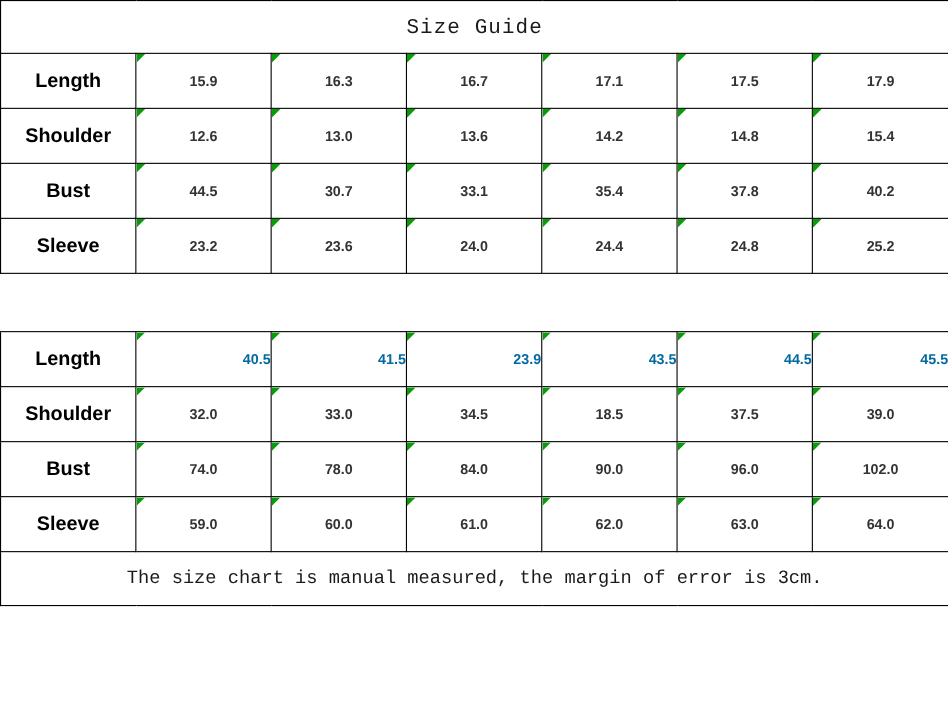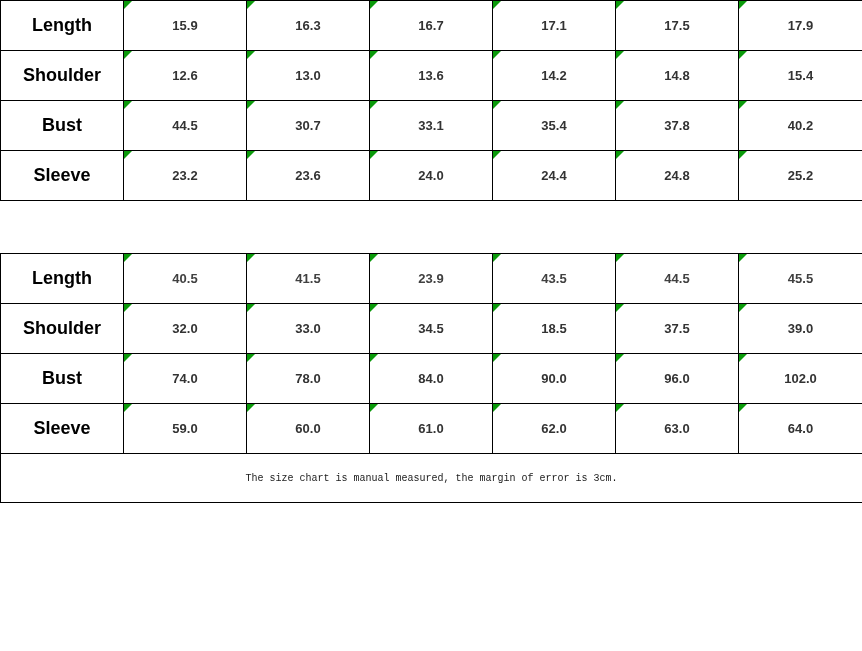--- a/index.html
+++ b/index.html
@@ -8,41 +8,44 @@
   table.size-guide td,table.size-guide th{border:1.5px solid var(--color-border,#000);text-align:center;vertical-align:middle;padding:0;position:relative;overflow:hidden;}
   tr.title-row{height:48px;}
   tr.head-row{height:50px;}
   tr.data-row{height:50px;}
   tr.gap-row{height:53px;}
   tr.footer-row{height:49px;}
   td.title-cell{font-family:"Liberation Mono","DejaVu Sans Mono",monospace;font-size:19px;font-weight:normal;color:#1a1a1a;letter-spacing:1px;}
   th.h{font-size:13px;font-weight:bold;color:#000;}
   td.lbl{font-size:18px;font-weight:bold;color:#000;}
   td.v{font-size:13px;color:var(--color-value_text,#333);}
-  tr.bold-vals td.v{font-weight:bold;color:#404040;}
+  tr.bold-vals td.v{font-weight:bold;color:#0369a1;text-align:right;}
   td.gap-cell{border-left:none!important;border-right:none!important;}
-  td.footer-cell{font-family:"Liberation Mono","DejaVu Sans Mono",monospace;font-size:10px;color:#1a1a1a;}
+  td.footer-cell{font-family:"Liberation Mono","DejaVu Sans Mono",monospace;font-size:17px;color:#1a1a1a;}
   .tri{position:absolute;top:0;left:0;width:8px;height:8px;background:var(--color-marker,#0a9a0a);clip-path:polygon(0 0,100% 0,0 100%);}
   .num{display:inline-block;font-weight:bold;}
 </style>
 </head>
 <body>
 
 <table class="size-guide">
   <colgroup>
     <col style="width:123px">
       <col style="width:123px">
       <col style="width:123px">
       <col style="width:123px">
       <col style="width:123px">
       <col style="width:123px">
       <col style="width:124px">
   </colgroup>
 
   <tbody>
+      <tr class="title-row">
+    <td class="title-cell" colspan="7">Size Guide</td>
+  </tr>
 
 
   <tr class="data-row">
     <td class="lbl">Length</td>
     <td class="v"><span class="tri"></span><span class="num">15.9</span></td>
     <td class="v"><span class="tri"></span><span class="num">16.3</span></td>
     <td class="v"><span class="tri"></span><span class="num">16.7</span></td>
     <td class="v"><span class="tri"></span><span class="num">17.1</span></td>
     <td class="v"><span class="tri"></span><span class="num">17.5</span></td>
     <td class="v"><span class="tri"></span><span class="num">17.9</span></td>

